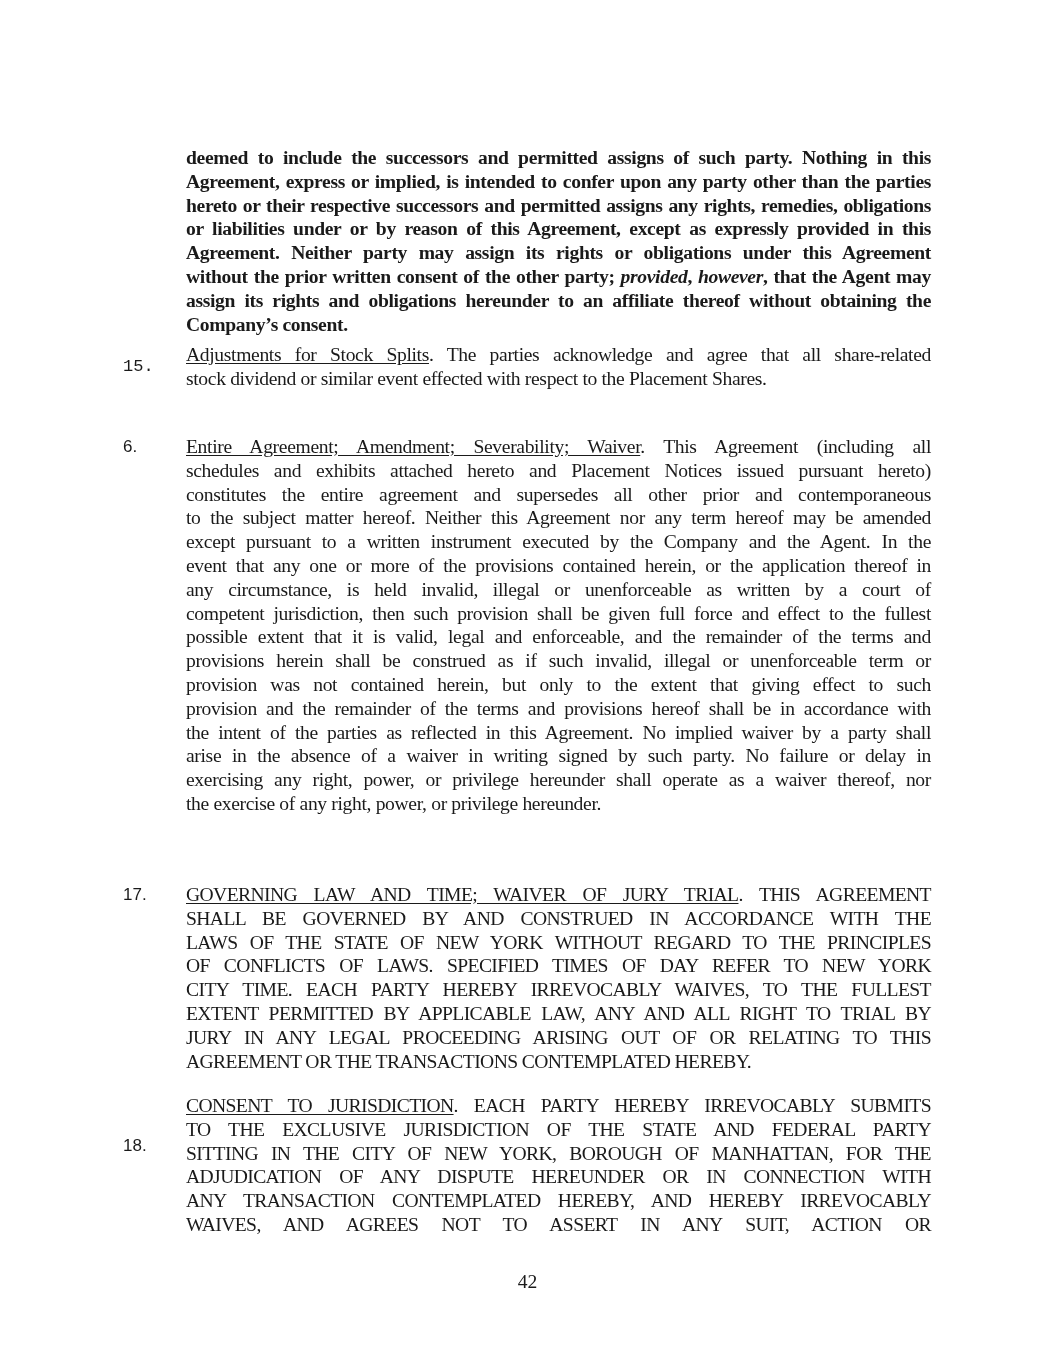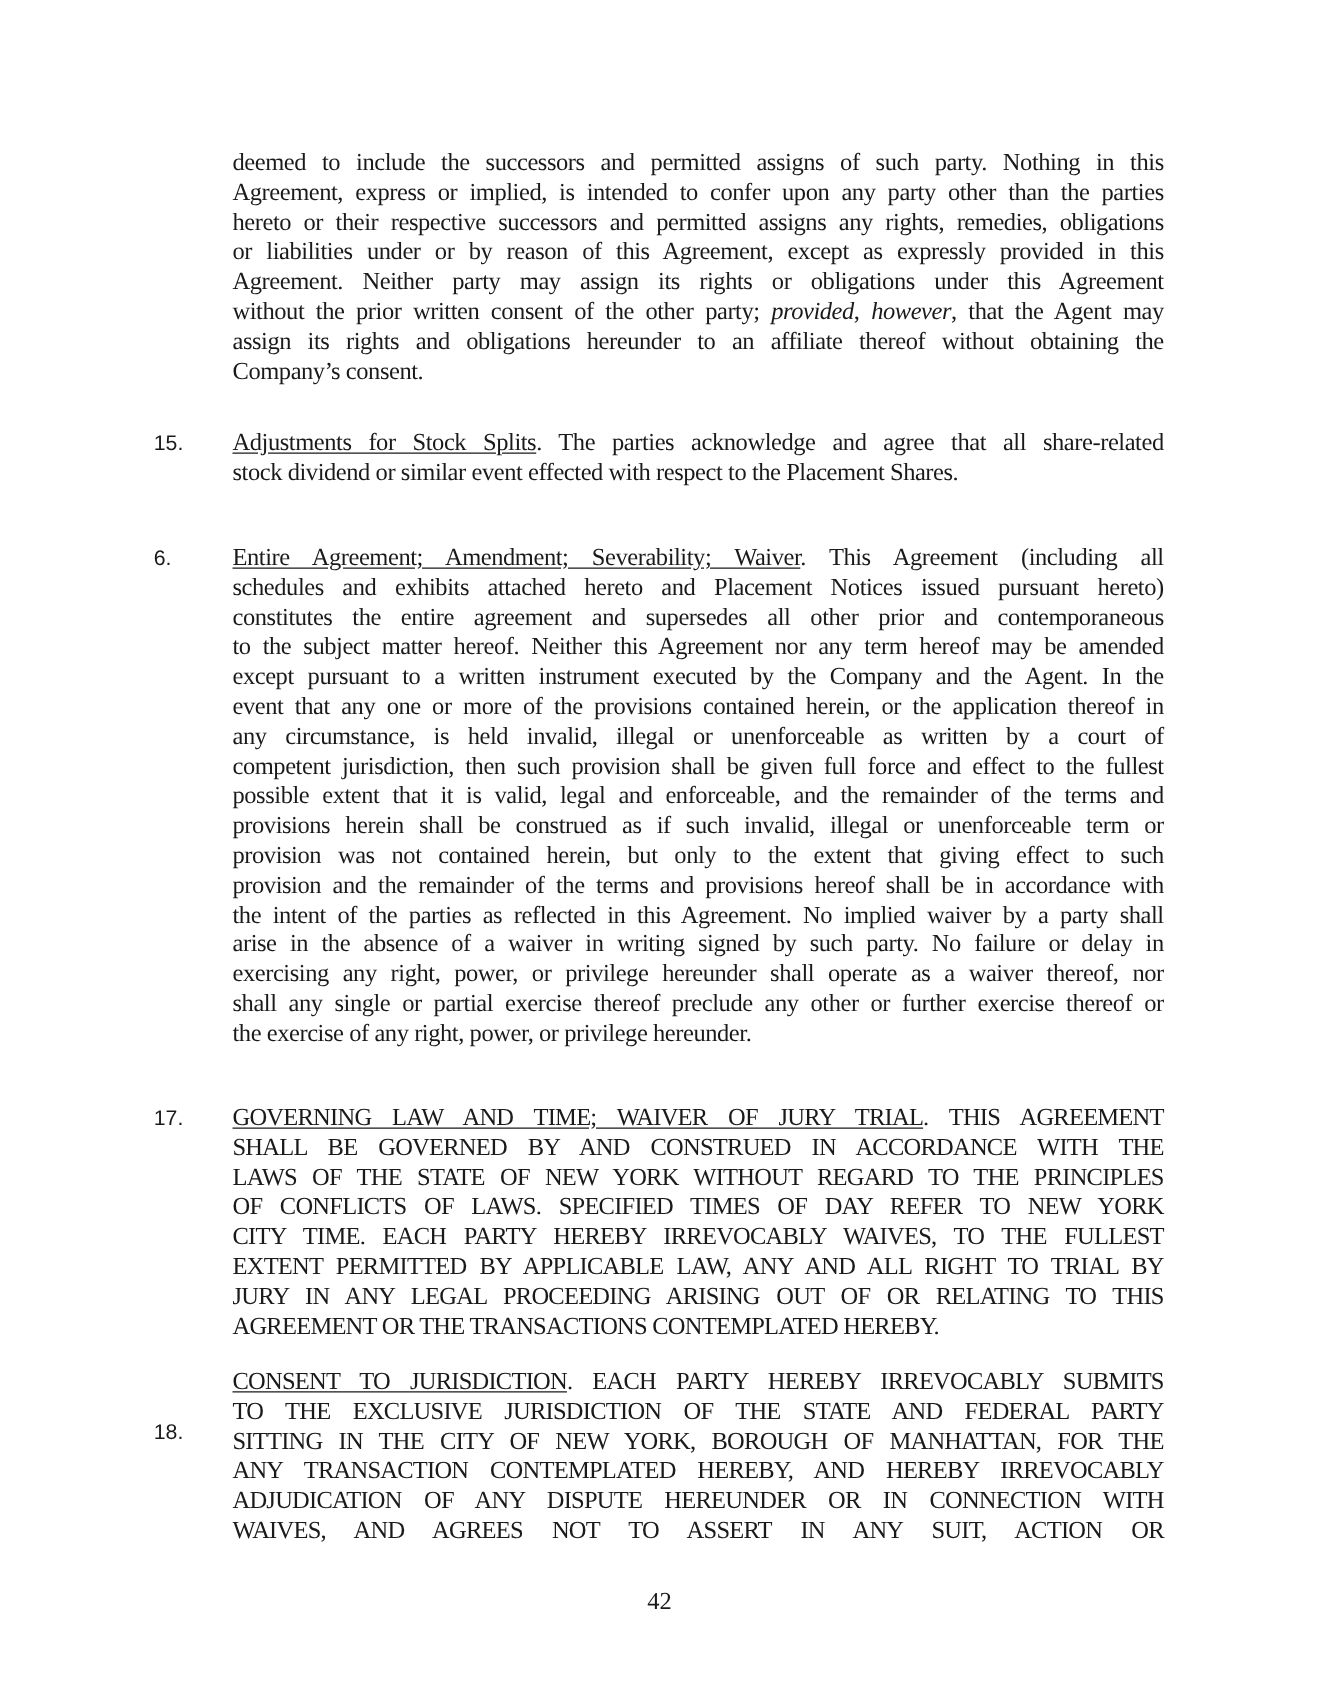--- a/index.html
+++ b/index.html
@@ -24,32 +24,32 @@
   .footer {
     position: absolute; left: 0; width: 1055px; top: 1270px; text-align: center;
     font-size: 19.6px; line-height: 23.8px;
   }
 </style>
 </head>
 <body>
 
 <div class="page">
 
-  <div class="lines" style="top:119px;">
+  <div class="lines" style="top:146px;font-weight:bold;">
     <div class="line">deemed to include the successors and permitted assigns of such party.  Nothing in this</div>
     <div class="line">Agreement, express or implied, is intended to confer upon any party other than the parties</div>
     <div class="line">hereto or their respective successors and permitted assigns any rights, remedies, obligations</div>
     <div class="line">or liabilities under or by reason of this Agreement, except as expressly provided in this</div>
     <div class="line">Agreement.  Neither party may assign its rights or obligations under this Agreement</div>
     <div class="line"><span>without the prior written consent of the other party; </span><i>provided</i><span>, </span><i>however</i><span>, that the Agent may</span></div>
     <div class="line">assign its rights and obligations hereunder to an affiliate thereof without obtaining the</div>
     <div class="line last">Company’s consent.</div>
   </div>
 
-  <div class="num" style="top:343px;">15.</div>
+  <div class="num" style="top:355px;font-family:Liberation Mono, monospace;">15.</div>
   <div class="lines" style="top:343px;">
     <div class="line"><span class="u">Adjustments for Stock Splits</span><span>.  The parties acknowledge and agree that all share-related</span></div>
     <div class="line last">stock dividend or similar event effected with respect to the Placement Shares.</div>
   </div>
 
   <div class="num" style="top:435px;">6.</div>
   <div class="lines" style="top:435px;">
     <div class="line"><span class="u">Entire Agreement; Amendment; Severability; Waiver</span><span>.  This Agreement (including all</span></div>
     <div class="line">schedules and exhibits attached hereto and Placement Notices issued pursuant hereto)</div>
     <div class="line">constitutes the entire agreement and supersedes all other prior and contemporaneous</div>
@@ -58,40 +58,39 @@
     <div class="line">event that any one or more of the provisions contained herein, or the application thereof in</div>
     <div class="line">any circumstance, is held invalid, illegal or unenforceable as written by a court of</div>
     <div class="line">competent jurisdiction, then such provision shall be given full force and effect to the fullest</div>
     <div class="line">possible extent that it is valid, legal and enforceable, and the remainder of the terms and</div>
     <div class="line">provisions herein shall be construed as if such invalid, illegal or unenforceable term or</div>
     <div class="line">provision was not contained herein, but only to the extent that giving effect to such</div>
     <div class="line">provision and the remainder of the terms and provisions hereof shall be in accordance with</div>
     <div class="line">the intent of the parties as reflected in this Agreement.  No implied waiver by a party shall</div>
     <div class="line">arise in the absence of a waiver in writing signed by such party.  No failure or delay in</div>
     <div class="line">exercising any right, power, or privilege hereunder shall operate as a waiver thereof, nor</div>
-    <div class="line">shall any single or partial exercise thereof preclude any other or further exercise thereof or</div>
     <div class="line last">the exercise of any right, power, or privilege hereunder.</div>
   </div>
 
   <div class="num" style="top:883px;">17.</div>
   <div class="lines caps" style="top:883px;">
     <div class="line"><span class="u">GOVERNING LAW AND TIME; WAIVER OF JURY TRIAL</span><span>.  THIS AGREEMENT</span></div>
     <div class="line">SHALL BE GOVERNED BY AND CONSTRUED IN ACCORDANCE WITH THE</div>
     <div class="line">LAWS OF THE STATE OF NEW YORK WITHOUT REGARD TO THE PRINCIPLES</div>
     <div class="line">OF CONFLICTS OF LAWS.  SPECIFIED TIMES OF DAY REFER TO NEW YORK</div>
     <div class="line">CITY TIME.  EACH PARTY HEREBY IRREVOCABLY WAIVES, TO THE FULLEST</div>
     <div class="line">EXTENT PERMITTED BY APPLICABLE LAW, ANY AND ALL RIGHT TO TRIAL BY</div>
     <div class="line">JURY IN ANY LEGAL PROCEEDING ARISING OUT OF OR RELATING TO THIS</div>
     <div class="line last">AGREEMENT OR THE TRANSACTIONS CONTEMPLATED HEREBY.</div>
   </div>
 
   <div class="num" style="top:1134px;">18.</div>
   <div class="lines caps" style="top:1094px;">
     <div class="line"><span class="u">CONSENT TO JURISDICTION</span><span>.  EACH PARTY HEREBY IRREVOCABLY SUBMITS</span></div>
     <div class="line">TO THE EXCLUSIVE JURISDICTION OF THE STATE AND FEDERAL PARTY</div>
     <div class="line">SITTING IN THE CITY OF NEW YORK, BOROUGH OF MANHATTAN, FOR THE</div>
+    <div class="line">ADJUDICATION OF ANY DISPUTE HEREUNDER OR IN CONNECTION WITH</div>
     <div class="line">ANY TRANSACTION CONTEMPLATED HEREBY, AND HEREBY IRREVOCABLY</div>
-    <div class="line">ADJUDICATION OF ANY DISPUTE HEREUNDER OR IN CONNECTION WITH</div>
     <div class="line">WAIVES, AND AGREES NOT TO ASSERT IN ANY SUIT, ACTION OR</div>
   </div>
 
   <div class="footer">42</div>
 </div>
 
 </body></html>

